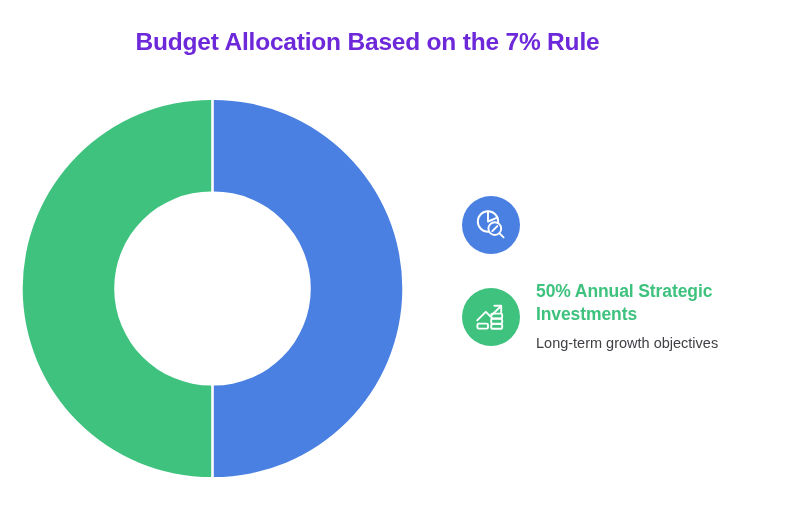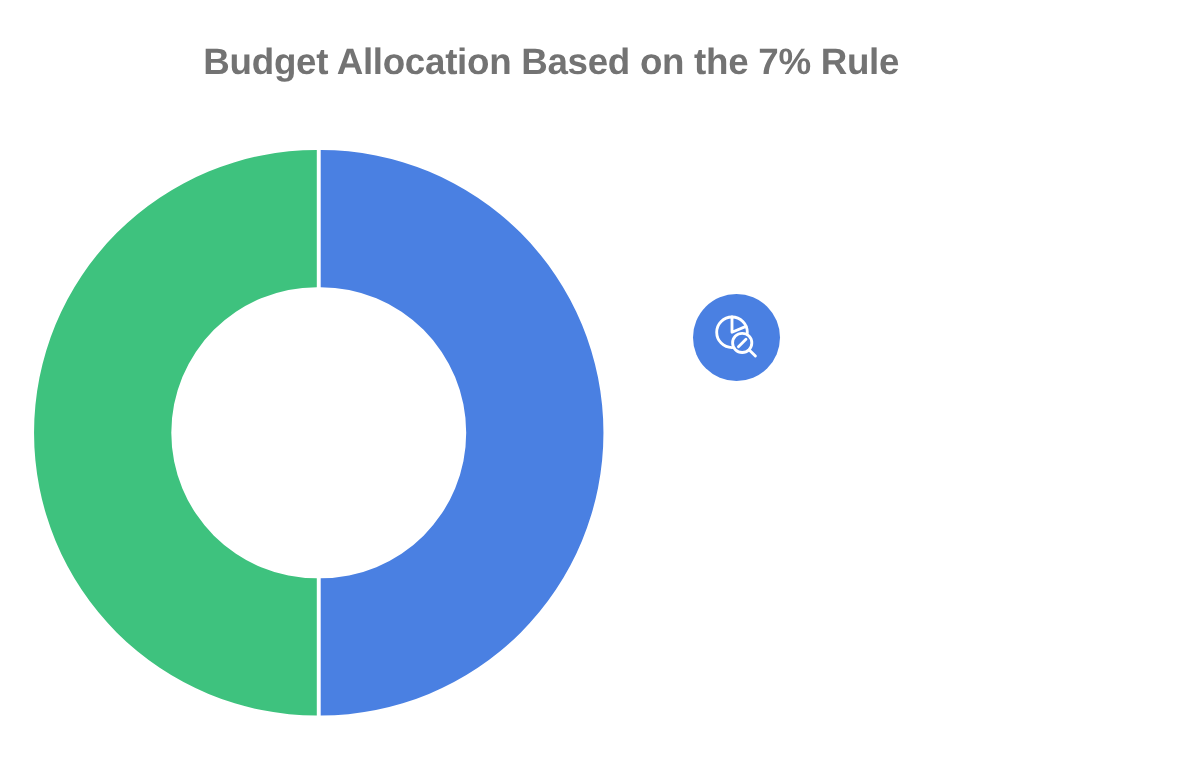--- a/index.html
+++ b/index.html
@@ -23,21 +23,21 @@
     background: #ffffff;
   }
   #chart-title {
     position: absolute;
     left: 0;
     top: 28px;
     width: 735px;
     text-align: center;
     font-size: 24.5px;
     font-weight: bold;
-    color: #737373;
+    color: #6d28d9;
     letter-spacing: -0.2px;
     white-space: nowrap;
   }
   #donut-wrap {
     position: absolute;
     left: 22px;
     top: 98px;
     width: 381px;
     height: 381px;
   }
@@ -120,15 +120,35 @@
 
           <circle cx="20.8" cy="20.6" r="6.4" fill="#4a80e2"></circle>
 
           <path d="M18.3 23.1 L23.3 18.1"></path>
 
           <path d="M25.5 25.3 L29.6 29.4"></path>
         </svg>
       </div>
     </div>
 
+    <div class="legend-item">
+      <div class="legend-icon" style="background:#3ec27e;">
+        <svg width="34" height="34" viewBox="0 0 34 34" fill="none" stroke="#ffffff" stroke-width="1.9" stroke-linecap="round" stroke-linejoin="round">
+
+          <path d="M3.2 20.4 L11.8 11.8 L16.4 16.4 L26.8 6.2"></path>
+
+          <path d="M20.4 5.8 L27.2 5.8 L27.2 12.6"></path>
+
+          <rect x="3.4" y="23.6" width="10.6" height="5.0" rx="1.4"></rect>
+
+          <rect x="17.2" y="13.6" width="11.0" height="4.8" rx="1.4"></rect>
+          <rect x="17.2" y="18.8" width="11.0" height="4.8" rx="1.4"></rect>
+          <rect x="17.2" y="24.0" width="11.0" height="4.8" rx="1.4"></rect>
+        </svg>
+      </div>
+      <div class="legend-text">
+        <div class="legend-title green">50% Annual Strategic Investments</div>
+        <div class="legend-sub">Long-term growth objectives</div>
+      </div>
+    </div>
 
   </div>
 </div>
 
 </body></html>

